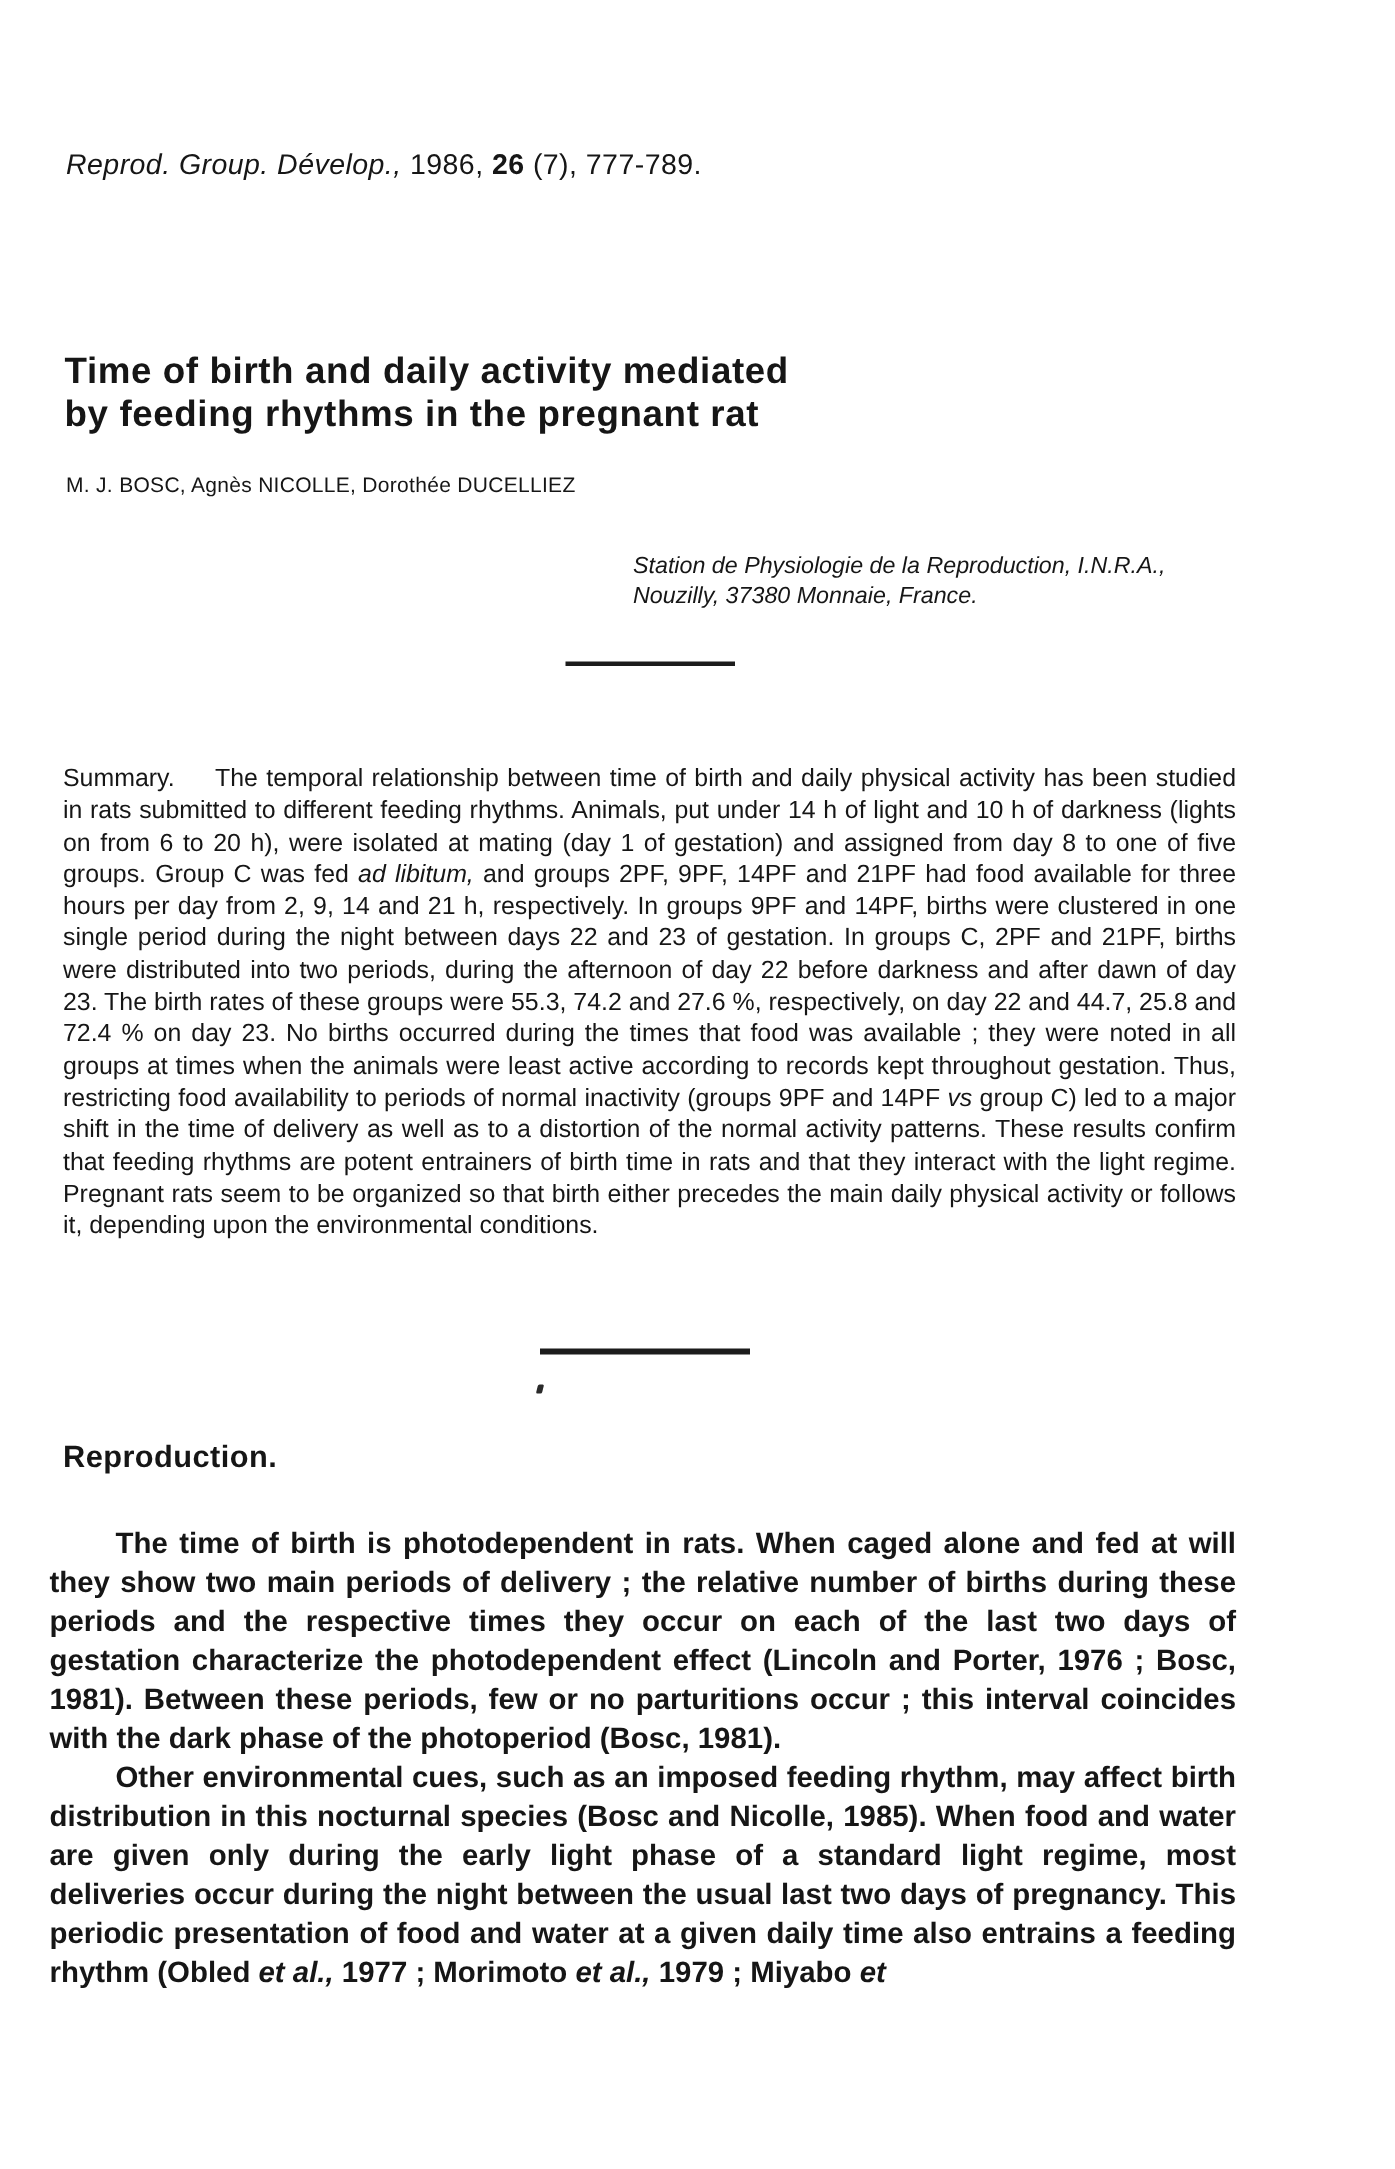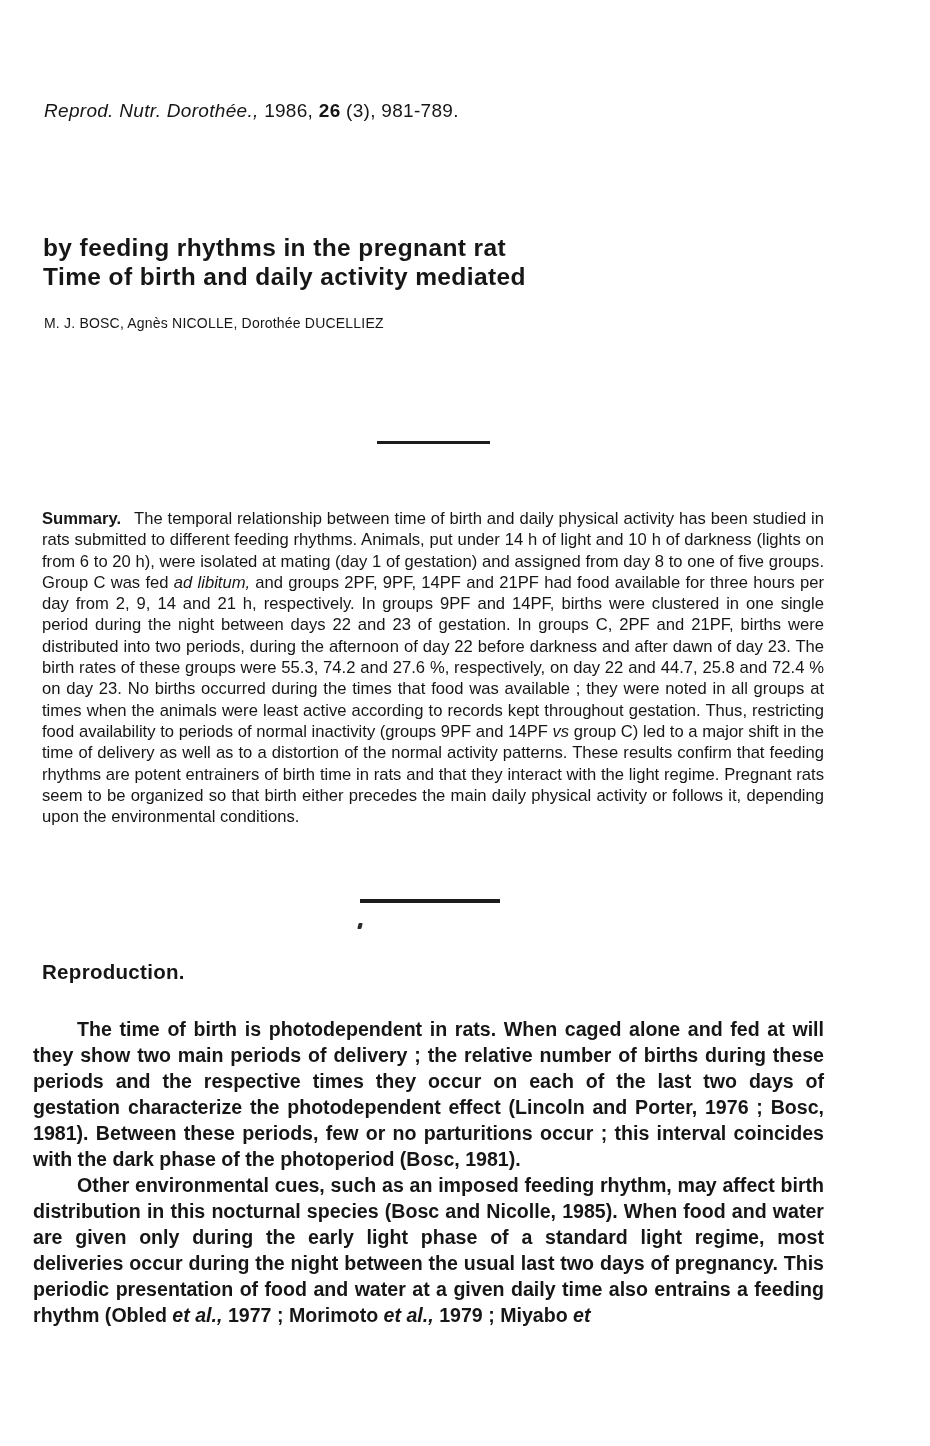--- a/index.html
+++ b/index.html
@@ -38,48 +38,52 @@
     background:#1c1c1c;
   }
   .stray-mark{
     position:absolute;left:358px;top:923px;width:4px;height:6px;
     background:#2a2a2a;transform:skewX(-14deg);border-radius:1px;
   }
   .summary{
     position:absolute;left:42px;top:508px;width:782px;
     font-size:16.6px;line-height:21.3px;text-align:justify;
   }
-  .summary-label{font-weight:bold;margin-right:13px;}
+  .summary-label{font-weight:normal;margin-right:27px;}
   .em{font-style:italic;}
   .intro-heading{
     position:absolute;left:42px;top:960px;
     font-size:20.5px;font-weight:bold;letter-spacing:0.3px;
   }
   .intro-body{
     position:absolute;left:33px;top:1016px;width:791px;
     font-size:19.6px;line-height:26px;text-align:justify;
   }
   .intro-body p{margin:0;text-indent:44px;font-weight:bold;}
 </style>
 </head>
 <body>
 
 <div class="page">
 
   <div class="journal-ref">
-    <span class="jr-italic">Reprod. Nutr. Dorothée.,</span><span> 1986, </span><span class="jr-bold">26</span><span> (3), 981-789.</span>
+    <span class="jr-italic">Reprod. Group. Dévelop.,</span><span> 1986, </span><span class="jr-bold">26</span><span> (7), 777-789.</span>
   </div>
 
   <div class="title">
+    <div>Time of birth and daily activity mediated</div>
     <div>by feeding rhythms in the pregnant rat</div>
-    <div>Time of birth and daily activity mediated</div>
   </div>
 
   <div class="authors">M. J. BOSC, Agnès NICOLLE, Dorothée DUCELLIEZ</div>
 
+  <div class="affiliation">
+    <div>Station de Physiologie de la Reproduction, I.N.R.A.,</div>
+    <div>Nouzilly, 37380 Monnaie, France.</div>
+  </div>
 
   <div class="divider-1"></div>
 
   <div class="summary">
     <span class="summary-label">Summary.</span><span>The temporal relationship between time of birth and daily physical activity has been studied in rats submitted to different feeding rhythms. Animals, put under 14 h of light and 10 h of darkness (lights on from 6 to 20 h), were isolated at mating (day 1 of gestation) and assigned from day 8 to one of five groups. Group C was fed </span><span class="em">ad libitum,</span><span> and groups 2PF, 9PF, 14PF and 21PF had food available for three hours per day from 2, 9, 14 and 21 h, respectively. In groups 9PF and 14PF, births were clustered in one single period during the night between days 22 and 23 of gestation. In groups C, 2PF and 21PF, births were distributed into two periods, during the afternoon of day 22 before darkness and after dawn of day 23. The birth rates of these groups were 55.3, 74.2 and 27.6 %, respectively, on day 22 and 44.7, 25.8 and 72.4 % on day 23. No births occurred during the times that food was available ; they were noted in all groups at times when the animals were least active according to records kept throughout gestation. Thus, restricting food availability to periods of normal inactivity (groups 9PF and 14PF </span><span class="em">vs</span><span> group C) led to a major shift in the time of delivery as well as to a distortion of the normal activity patterns. These results confirm that feeding rhythms are potent entrainers of birth time in rats and that they interact with the light regime. Pregnant rats seem to be organized so that birth either precedes the main daily physical activity or follows it, depending upon the environmental conditions.</span>
   </div>
 
   <div class="divider-2"></div>
   <div class="stray-mark"></div>
 

